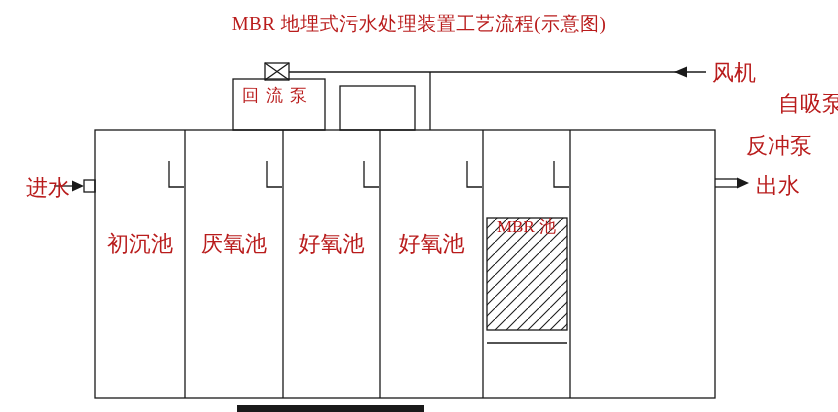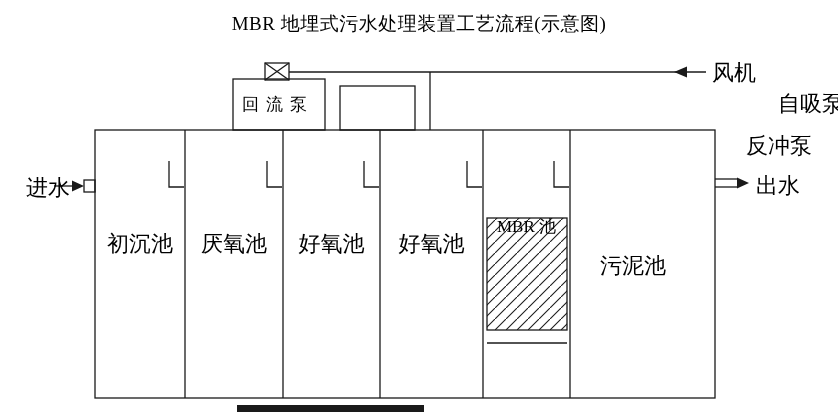--- a/index.html
+++ b/index.html
@@ -2,21 +2,21 @@
 <html><head>
 <meta charset="utf-8">
 <style>
   html, body { margin: 0; padding: 0; background: #ffffff; }
   .stage {
     position: relative;
     width: 838px;
     height: 412px;
     background: #ffffff;
     font-family: "Liberation Serif", "DejaVu Serif", serif;
-    color: #000000;
+    color: #b91c1c;
     overflow: hidden;
   }
   .stage svg { position: absolute; left: 0; top: 0; }
   .title {
     position: absolute;
     left: 0; right: 0; top: 11px;
     text-align: center;
     font-size: 19px;
     letter-spacing: 0.5px;
   }
@@ -81,22 +81,21 @@
       <polygon points="749,183 737,177.5 737,188.5"></polygon>
       <rect x="237" y="405" width="187" height="7"></rect>
     </g>
   </svg>
 
   <div class="lbl" style="left:26px; top:175px;">进水</div>
   <div class="lbl" style="left:756px; top:173px;">出水</div>
   <div class="lbl" style="left:712px; top:60px;">风机</div>
   <div class="lbl" style="left:754px; top:91px;margin-left:24px;">自吸泵</div>
   <div class="lbl" style="left:746px; top:133px;">反冲泵</div>
-  <div class="lbl center" style="left:235px; top:95px; width:72px; font-size:17px; letter-spacing:7px; text-indent:7px;">回流泵</div>
+  <div class="lbl center" style="left:235px; top:86px; width:72px; font-size:17px; letter-spacing:7px; text-indent:7px;">回流泵</div>
 
   <div class="lbl center" style="left:95px;  top:231px; width:90px;">初沉池</div>
   <div class="lbl center" style="left:185px; top:231px; width:98px;">厌氧池</div>
   <div class="lbl center" style="left:283px; top:231px; width:97px;">好氧池</div>
   <div class="lbl center" style="left:380px; top:231px; width:103px;">好氧池</div>
   <div class="lbl center" style="left:483px; top:189px; width:87px; font-size:17px;margin-top:28px;">MBR 池</div>
-  <div class="lbl center" style="left:578px; top:253px; width:110px;">污泥池</div>
 
 </div>
 
 </body></html>

